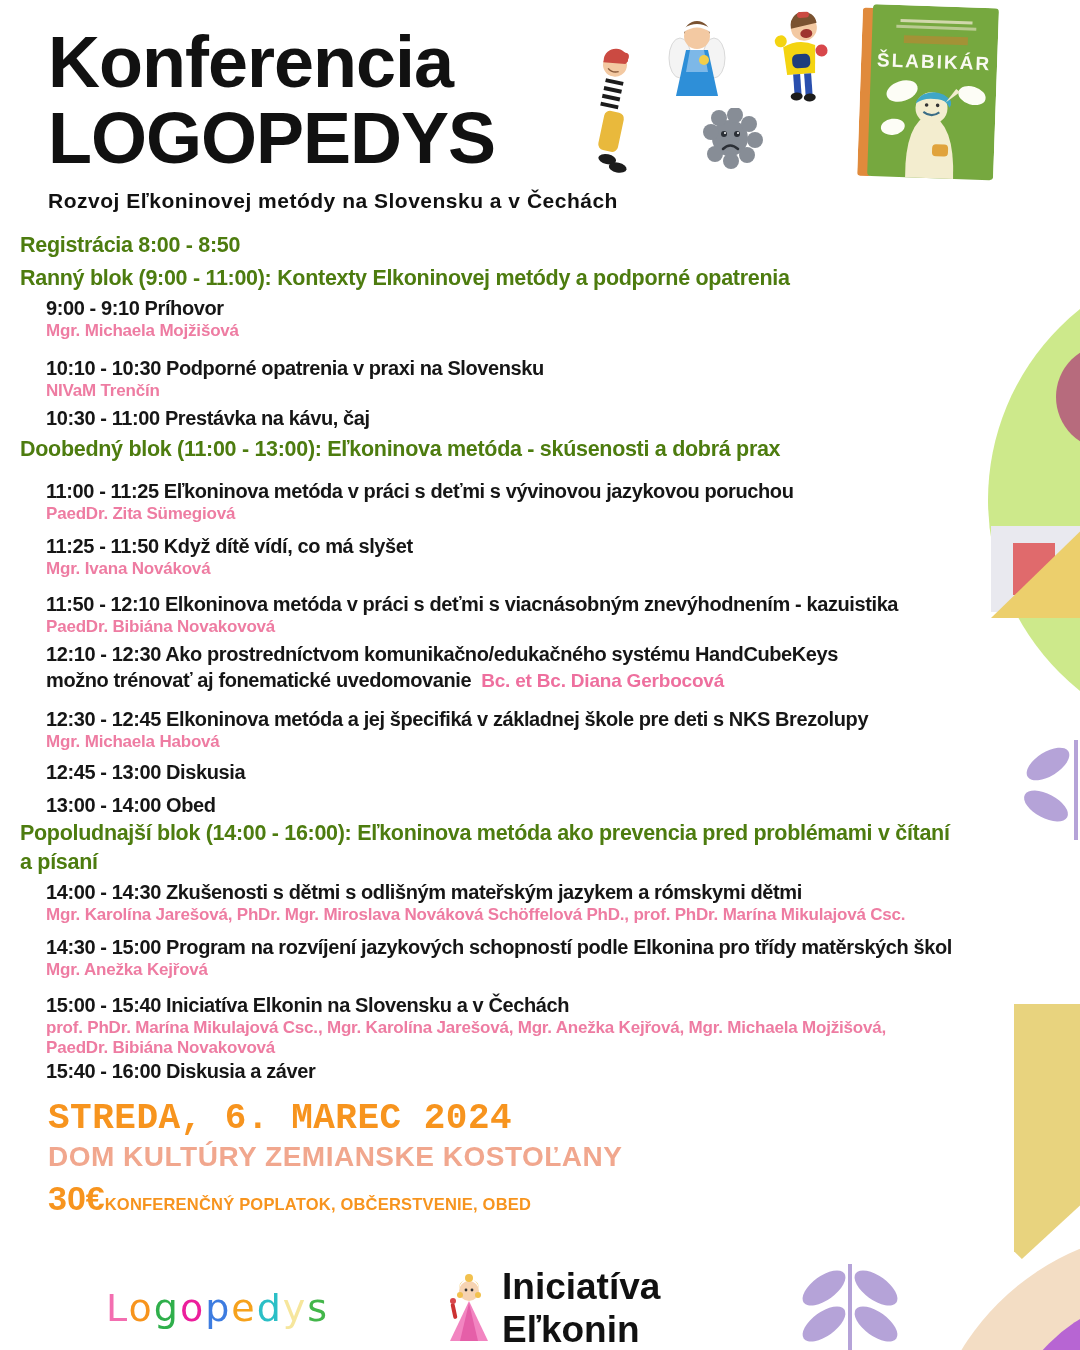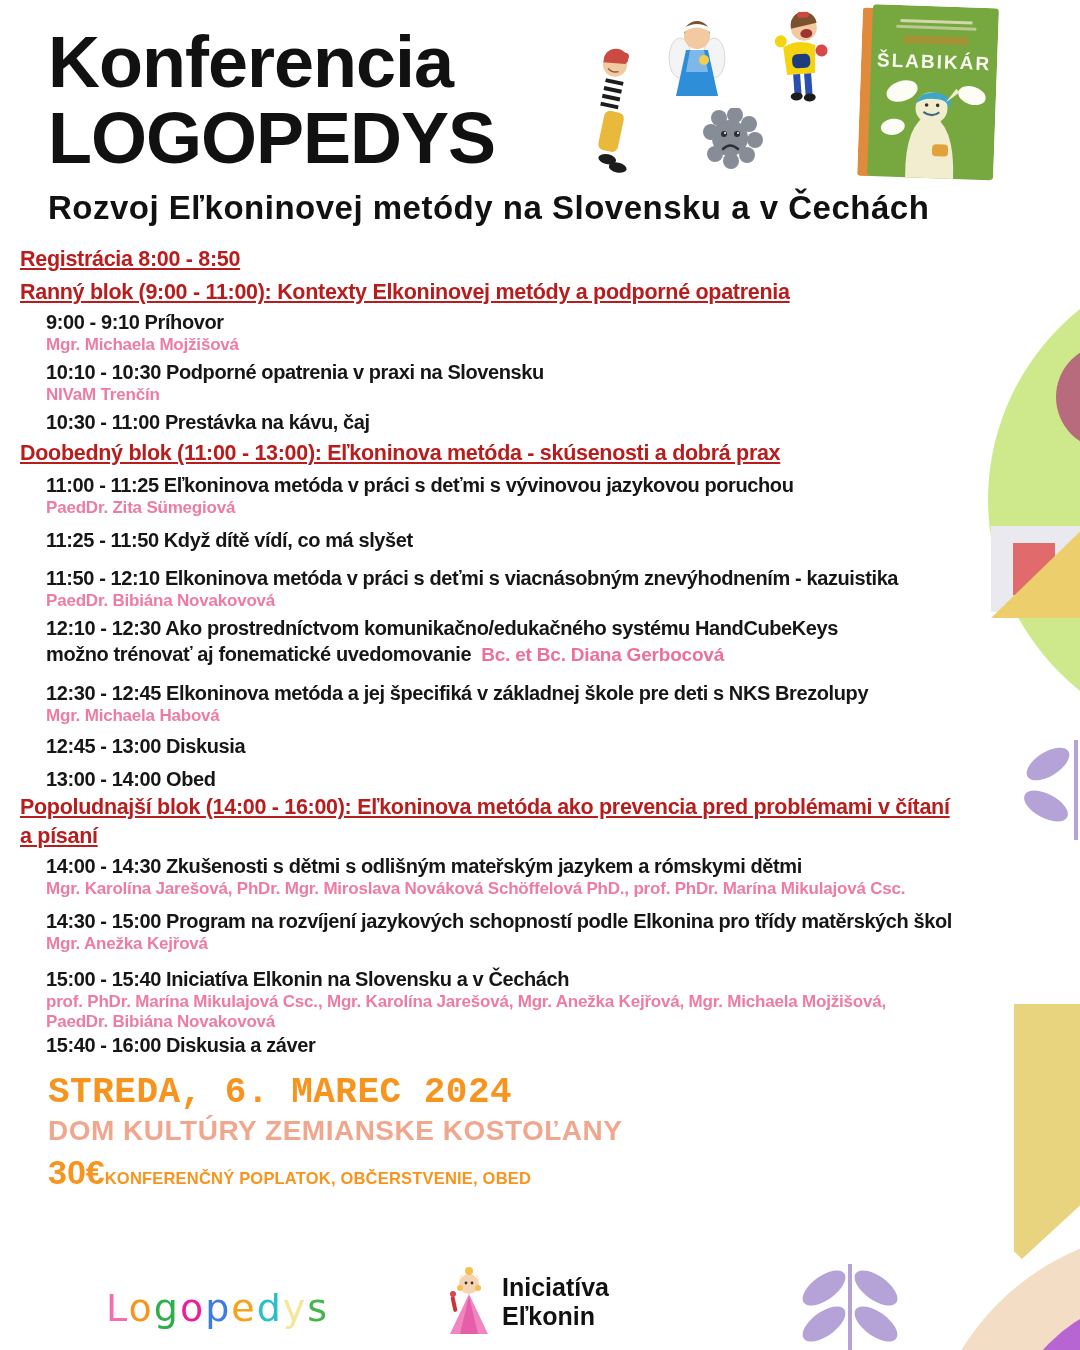--- a/index.html
+++ b/index.html
@@ -15,44 +15,44 @@
   .yellow-triangle{left:991px;top:526px;width:89px;height:92px;background:#ECCF6C;
                    clip-path:polygon(0 100%,100% 6%,100% 100%);}
   .yellow-block{left:1014px;top:1004px;width:66px;height:255px;background:#E8D37E;
                 clip-path:polygon(0 0,100% 0,100% 79%,12% 100%,0 97%);}
   .beige-circle{left:925px;top:1230px;width:500px;height:500px;background:#F3DDC4;}
   .purple-circle{left:1000px;top:1294px;width:336px;height:336px;background:#B765D3;}
   
   .content{position:absolute;inset:0;z-index:2;}
   .header{padding:24px 0 0 48px;}
   .title{font-size:72px;line-height:1.06;font-weight:800;letter-spacing:-1px;color:#111;}
-  .subtitle{margin-top:12px;font-size:33px;font-weight:700;letter-spacing:.5px;color:#111;white-space:nowrap;}
+  .subtitle{margin-top:12px;font-size:21px;font-weight:700;letter-spacing:.5px;color:#111;white-space:nowrap;}
   .sched{padding-left:20px;}
   .block-heading{font-size:21.5px;line-height:29px;font-weight:700;letter-spacing:-.3px;
-                 color:#b91c1c;white-space:nowrap;text-decoration:underline;}
+                 color:#4d7c0f;white-space:nowrap;}
   .session{padding-left:26px;}
   .session-title{font-size:20px;line-height:26px;font-weight:700;letter-spacing:-.4px;
                  color:#161616;white-space:nowrap;}
   .speakers{font-size:17px;line-height:20px;font-weight:700;letter-spacing:-.2px;
             color:#EE7CA2;white-space:nowrap;}
   .inline-speaker{font-size:19px;font-weight:700;color:#EE6F9E;margin-left:10px;letter-spacing:-.2px;}
   .mt0{margin-top:0}.mt1{margin-top:1px}.mt2{margin-top:2px}.mt4{margin-top:4px}
-  .mt6{margin-top:4px}.mt7{margin-top:7px}.mt9{margin-top:9px}.mt12{margin-top:12px}
+  .mt6{margin-top:14px}.mt7{margin-top:7px}.mt9{margin-top:9px}.mt12{margin-top:12px}
   .mt14{margin-top:14px}.mt18{margin-top:18px}
   
   .footer{padding-left:48px;}
   .date-line{font-size:36px;font-weight:800;color:#F7941E;letter-spacing:.5px;white-space:nowrap;font-family:Liberation Mono, monospace;}
   .venue-line{margin-top:2px;font-size:28px;font-weight:800;color:#F1A78E;letter-spacing:.5px;white-space:nowrap;}
   .price-row{margin-top:6px;display:flex;align-items:baseline;}
   .price{font-size:34px;font-weight:800;color:#F7941E;}
   .price-note{font-size:16.5px;font-weight:700;color:#F7941E;letter-spacing:.2px;}
   .logopedys{position:absolute;left:106px;top:1286px;font-family:"DejaVu Sans",sans-serif;
              font-size:38px;font-weight:400;letter-spacing:2px;}
   .initiative{position:absolute;left:446px;top:1266px;display:flex;align-items:center;gap:10px;}
-  .initiative-text{font-size:25px;line-height:1.15;font-weight:800;color:#111;}
+  .initiative-text{font-size:37px;line-height:1.15;font-weight:800;color:#111;}
   svg{display:block;}
 </style>
 </head>
 <body>
 
 <div class="poster">
 
   <div class="deco circle lime-circle"></div>
   <div class="deco circle mauve-circle"></div>
   <div class="deco grey-square"></div>
@@ -187,20 +187,21 @@
       </div>
 
       <div class="block-heading mt4">Doobedný blok (11:00 - 13:00): Eľkoninova metóda - skúsenosti a dobrá prax</div>
 
       <div class="session mt6">
         <div class="session-title">11:00 - 11:25 Eľkoninova metóda v práci s deťmi s vývinovou jazykovou poruchou</div>
         <div class="speakers">PaedDr. Zita Sümegiová</div>
       </div>
       <div class="session mt9">
         <div class="session-title">11:25 - 11:50 Když dítě vídí, co má slyšet</div>
+        <div class="speakers">Mgr. Ivana Nováková</div>
       </div>
       <div class="session mt12">
         <div class="session-title">11:50 - 12:10 Elkoninova metóda v práci s deťmi s viacnásobným znevýhodnením - kazuistika</div>
         <div class="speakers">PaedDr. Bibiána Novakovová</div>
       </div>
       <div class="session mt4">
         <div class="session-title">12:10 - 12:30 Ako prostredníctvom komunikačno/edukačného systému HandCubeKeys</div>
         <div class="session-title"><span>možno trénovať aj fonematické uvedomovanie</span><span class="inline-speaker">Bc. et Bc. Diana Gerbocová</span></div>
       </div>
       <div class="session mt12">

